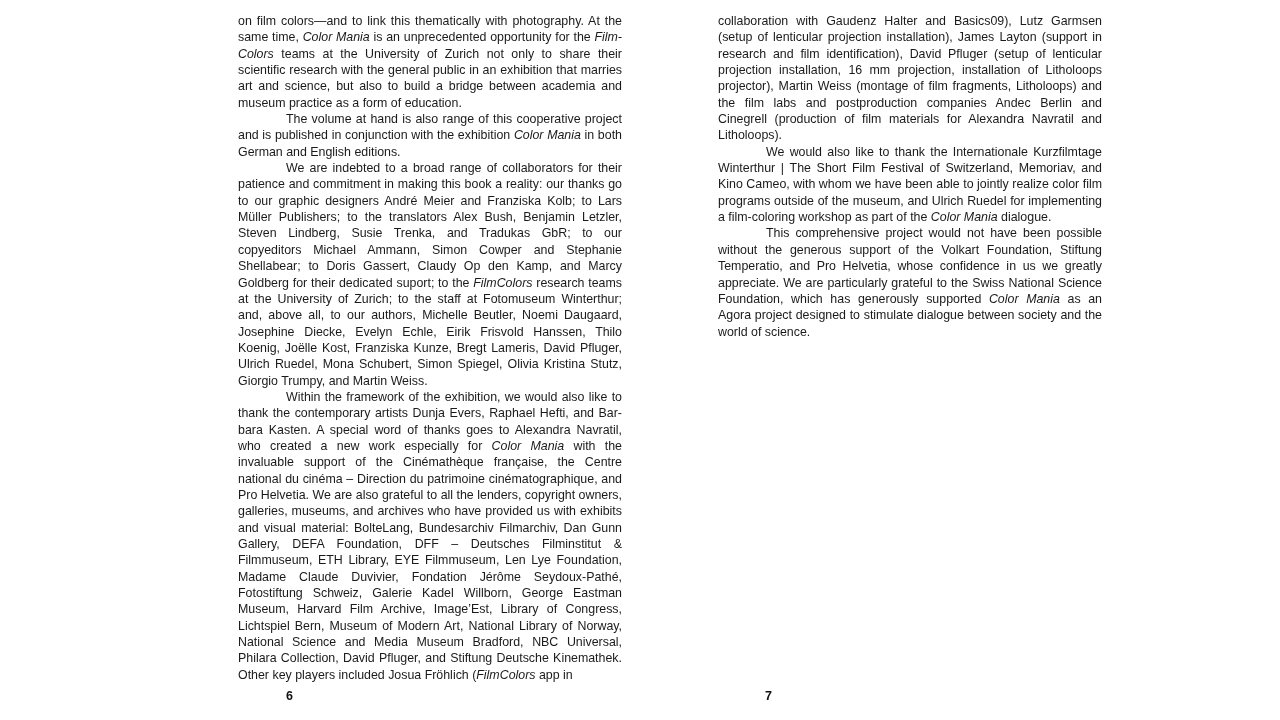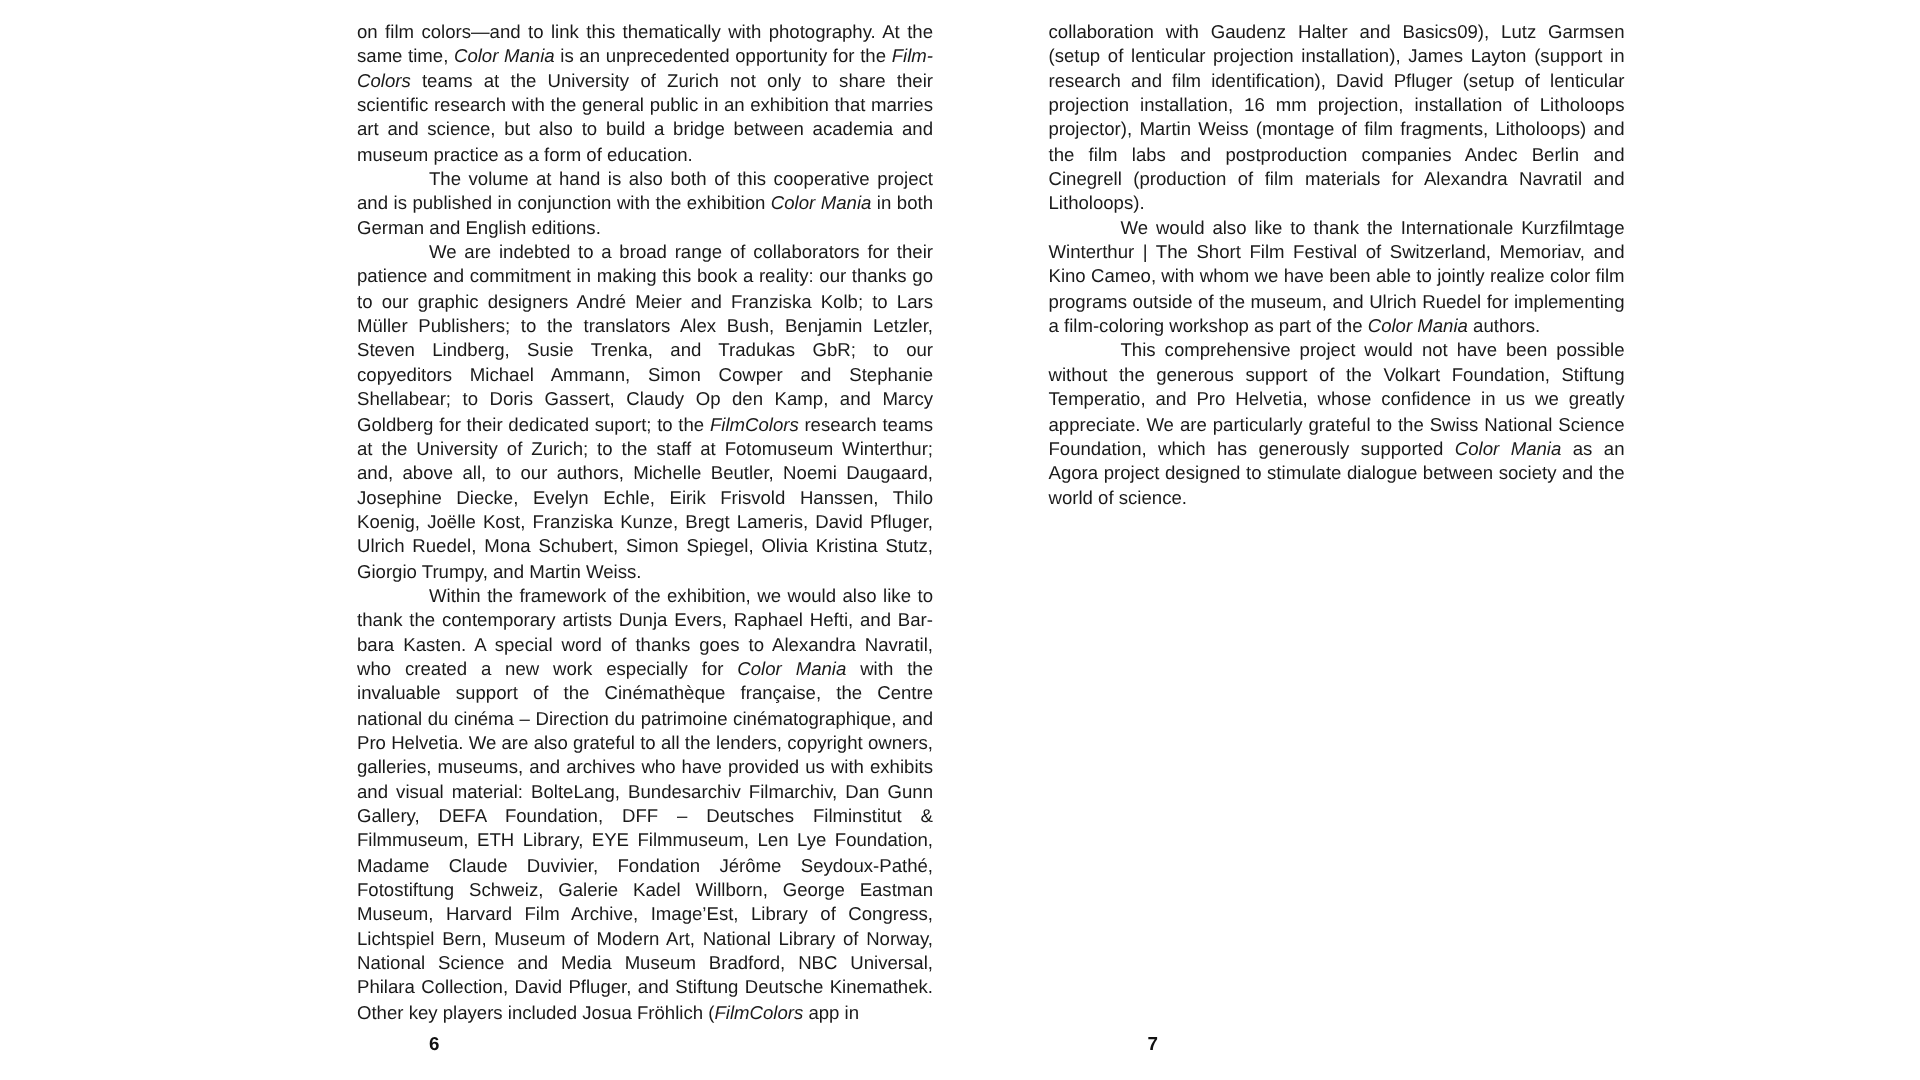--- a/index.html
+++ b/index.html
@@ -1,41 +1,41 @@
 <!DOCTYPE html>
 <html><head>
 <meta charset="utf-8">
 <style>
   html, body { margin: 0; padding: 0; background: #ffffff; }
   body { width: 1280px; height: 720px; position: relative; overflow: hidden;
          font-family: "Liberation Sans", "DejaVu Sans", sans-serif; color: #1a1a1a; }
   .page { position: absolute; top: 13px; width: 384px; }
   .page.left { left: 238px; }
-  .page.right { left: 699px; }
+  .page.right { left: 718px; }
   .col { font-size: 12.4px; line-height: 16.35px; text-align: justify; hyphens: manual; }
   .col p { margin: 0; text-indent: 0; }
   .col p.indent { text-indent: 48px; }
   .col em { }
   .folio { position: absolute; top: 689px; font-size: 12.5px; font-weight: bold; color: #111; }
   .folio.left { left: 286px; }
   .folio.right { left: 765px; }
 </style>
 </head>
 <body>
 
 <div class="page left">
   <div class="col">
       <p><span>on film colors—and to link this thematically with photography. At the same time, </span><em>Color Mania</em><span> is an unprecedented opportunity for the </span><em>Film­Colors</em><span> teams at the University of Zurich not only to share their scientific research with the general public in an exhibition that marries art and science, but also to build a bridge between academia and museum practice as a form of education.</span></p>
-      <p class="indent"><span>The volume at hand is also both of this cooperative project and is published in conjunction with the exhibition </span><em>Color Mania</em><span> in both German and English editions.</span></p>
+      <p class="indent"><span>The volume at hand is also range of this cooperative project and is published in conjunction with the exhibition </span><em>Color Mania</em><span> in both German and English editions.</span></p>
       <p class="indent"><span>We are indebted to a broad range of collaborators for their patience and commitment in making this book a reality: our thanks go to our graphic designers André Meier and Franziska Kolb; to Lars Müller Publishers; to the translators Alex Bush, Benjamin Letzler, Steven Lindberg, Susie Trenka, and Tradukas GbR; to our copyeditors Michael Ammann, Simon Cowper and Stephanie Shellabear; to Doris Gassert, Claudy Op den Kamp, and Marcy Goldberg for their dedicated suport; to the </span><em>FilmColors</em><span> research teams at the University of Zurich; to the staff at Fotomuseum Winterthur; and, above all, to our authors, Michelle Beutler, Noemi Daugaard, Josephine Diecke, Evelyn Echle, Eirik Frisvold Hanssen, Thilo Koenig, Joëlle Kost, Franziska Kunze, Bregt Lameris, David Pfluger, Ulrich Ruedel, Mona Schubert, Simon Spiegel, Olivia Kristina Stutz, Giorgio Trumpy, and Martin Weiss.</span></p>
       <p class="indent"><span>Within the framework of the exhibition, we would also like to thank the contemporary artists Dunja Evers, Raphael Hefti, and Bar­bara Kasten. A special word of thanks goes to Alexandra Navratil, who created a new work especially for </span><em>Color Mania</em><span> with the invaluable sup­port of the Cinémathèque française, the Centre national du cinéma – Direction du patrimoine cinématographique, and Pro Helvetia. We are also grateful to all the lenders, copyright owners, galleries, museums, and archives who have provided us with exhibits and visual material: BolteLang, Bundesarchiv Filmarchiv, Dan Gunn Gallery, DEFA Founda­tion, DFF – Deutsches Filminstitut &amp; Filmmuseum, ETH Library, EYE Film­museum, Len Lye Foundation, Madame Claude Duvivier, Fondation Jérôme Seydoux-Pathé, Fotostiftung Schweiz, Galerie Kadel Willborn, George Eastman Museum, Harvard Film Archive, Image’Est, Library of Congress, Lichtspiel Bern, Museum of Modern Art, National Library of Norway, National Science and Media Museum Bradford, NBC Uni­versal, Philara Collection, David Pfluger, and Stiftung Deutsche Kine­mathek. Other key players included Josua Fröhlich (</span><em>FilmColors</em><span> app in</span></p>
     </div>
 </div>
 <div class="folio left">6</div>
 
 <div class="page right">
   <div class="col">
       <p><span>collaboration with Gaudenz Halter and Basics09), Lutz Garmsen (setup of lenticular projection installation), James Layton (support in research and film identification), David Pfluger (setup of lenticular projection in­stallation, 16 mm projection, installation of Litholoops projector), Mar­tin Weiss (montage of film fragments, Litholoops) and the film labs and postproduction companies Andec Berlin and Cinegrell (production of film materials for Alexandra Navratil and Litholoops).</span></p>
-      <p class="indent"><span>We would also like to thank the Internationale Kurzfilmtage Winterthur | The Short Film Festival of Switzerland, Memoriav, and Kino Cameo, with whom we have been able to jointly realize color film pro­grams outside of the museum, and Ulrich Ruedel for implementing a film-coloring workshop as part of the </span><em>Color Mania</em><span> authors.</span></p>
+      <p class="indent"><span>We would also like to thank the Internationale Kurzfilmtage Winterthur | The Short Film Festival of Switzerland, Memoriav, and Kino Cameo, with whom we have been able to jointly realize color film pro­grams outside of the museum, and Ulrich Ruedel for implementing a film-coloring workshop as part of the </span><em>Color Mania</em><span> dialogue.</span></p>
       <p class="indent"><span>This comprehensive project would not have been possible with­out the generous support of the Volkart Foundation, Stiftung Tempe­ratio, and Pro Helvetia, whose confidence in us we greatly appreciate. We are particularly grateful to the Swiss National Science Foundation, which has generously supported </span><em>Color Mania</em><span> as an Agora project de­signed to stimulate dialogue between society and the world of science.</span></p>
     </div>
 </div>
 <div class="folio right">7</div>
 
 </body></html>

